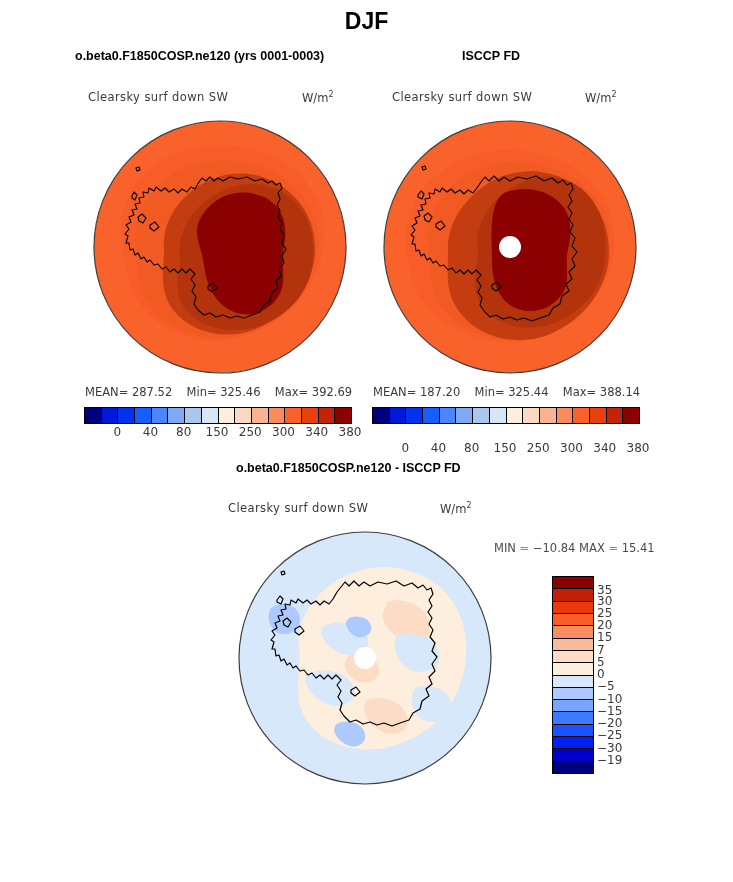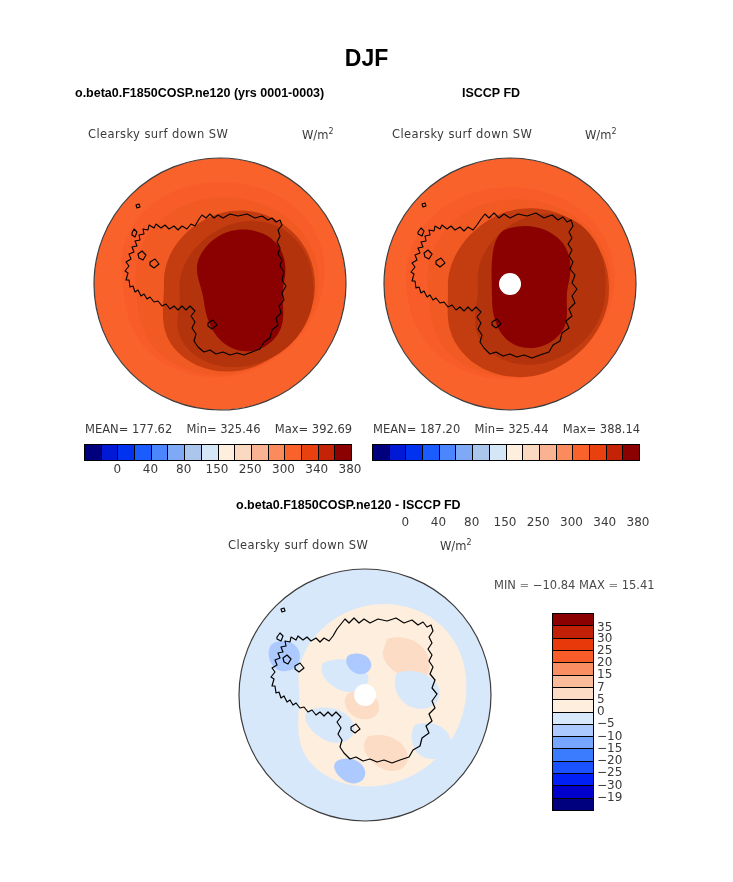--- a/index.html
+++ b/index.html
@@ -8,21 +8,21 @@
     background: #ffffff;
   }
   body {
     width: 733px;
     height: 882px;
     position: relative;
     font-family: "DejaVu Sans", sans-serif;
     color: #000000;
     overflow: hidden;
   }
-  .abs { position: absolute; margin-top: 37px; }
+  .abs { position: absolute; }
 
   
   #main-title {
     left: 0; top: 8px; width: 733px;
     text-align: center;
     font-family: "Liberation Sans", sans-serif;
     font-weight: bold;
     font-size: 23px;
     letter-spacing: 0px;
   }
@@ -246,21 +246,21 @@
       <path d="M110,166 L115,163 L119,168 L114,172 L110,169 Z"></path>
       <path d="M40,48 L43,47 L44,50 L41,51 Z"></path>
     </g>
     <circle cx="128" cy="128" r="11" fill="#ffffff"></circle>
     <circle cx="128" cy="128" r="126" fill="none" stroke="#3d3d3d" stroke-width="1.2"></circle>
   </svg>
 </div>
 
 <div class="abs stats-row" id="left-stats">
   <span>MEAN=</span>
-  <span>177.62</span>
+  <span>287.52</span>
   <span class="sep"></span>
   <span>Min=</span>
   <span>325.46</span>
   <span class="sep"></span>
   <span>Max=</span>
   <span>392.69</span>
 </div>
 
 <div class="abs stats-row" id="right-stats">
   <span>MEAN=</span>

